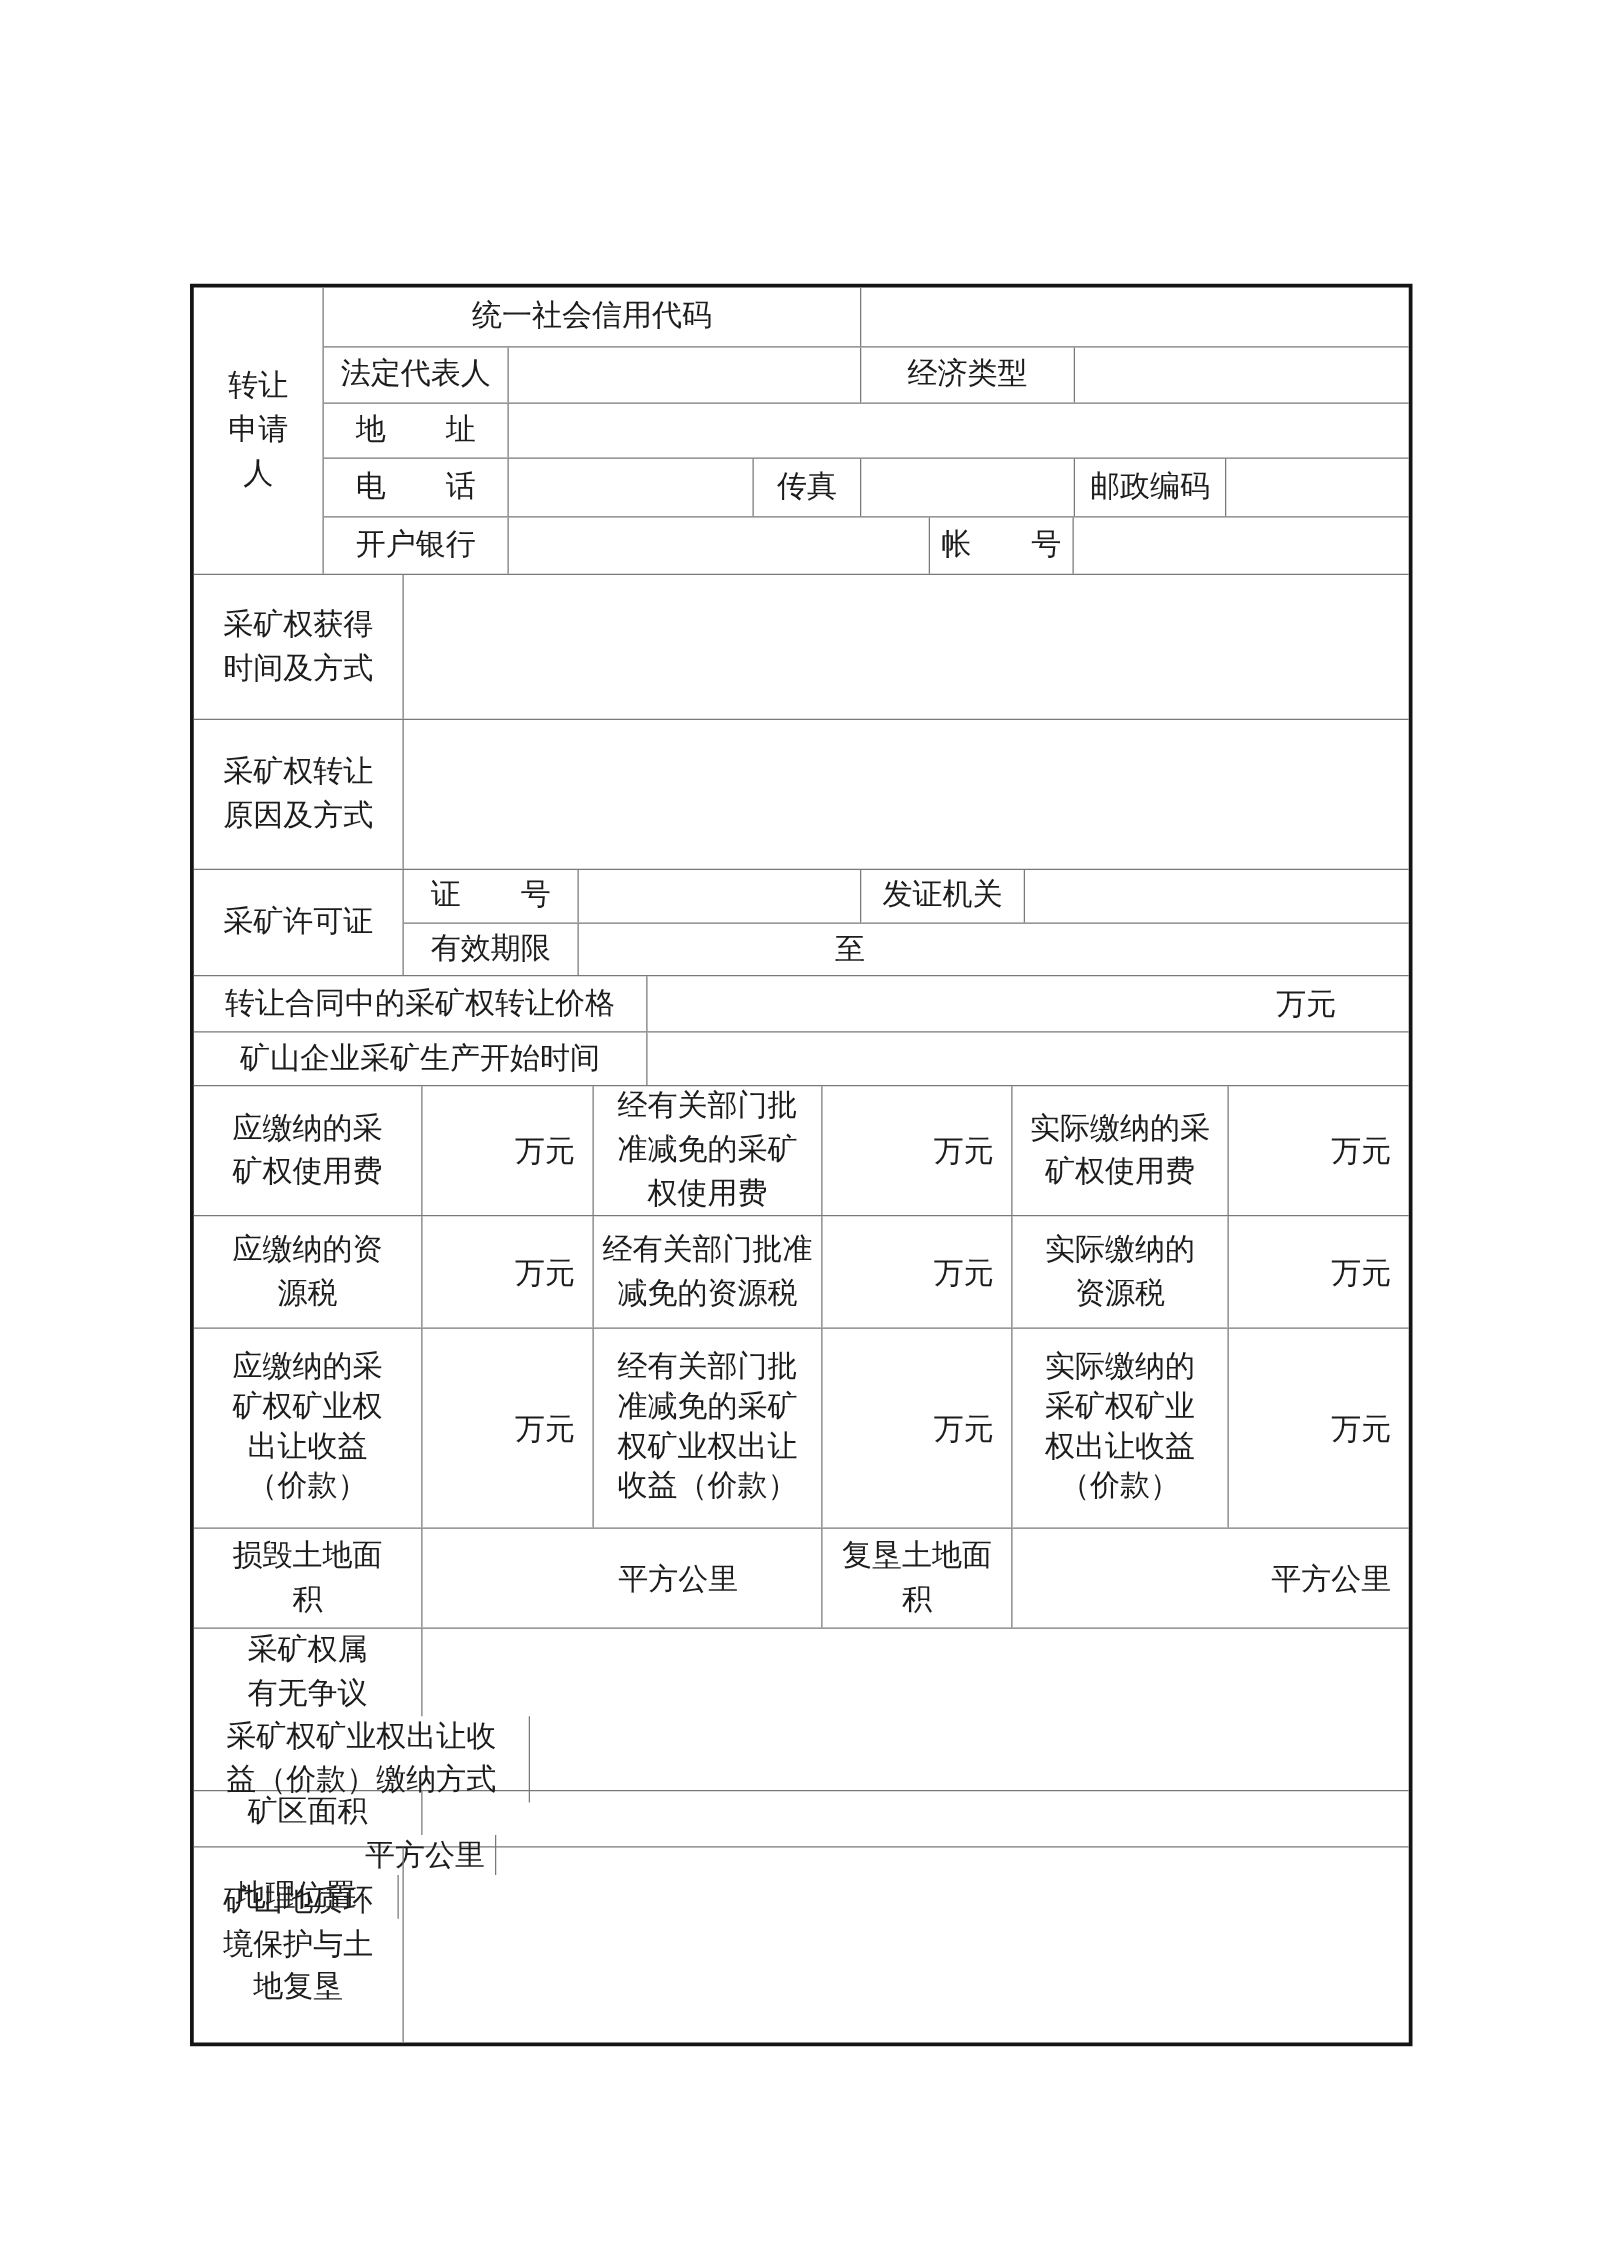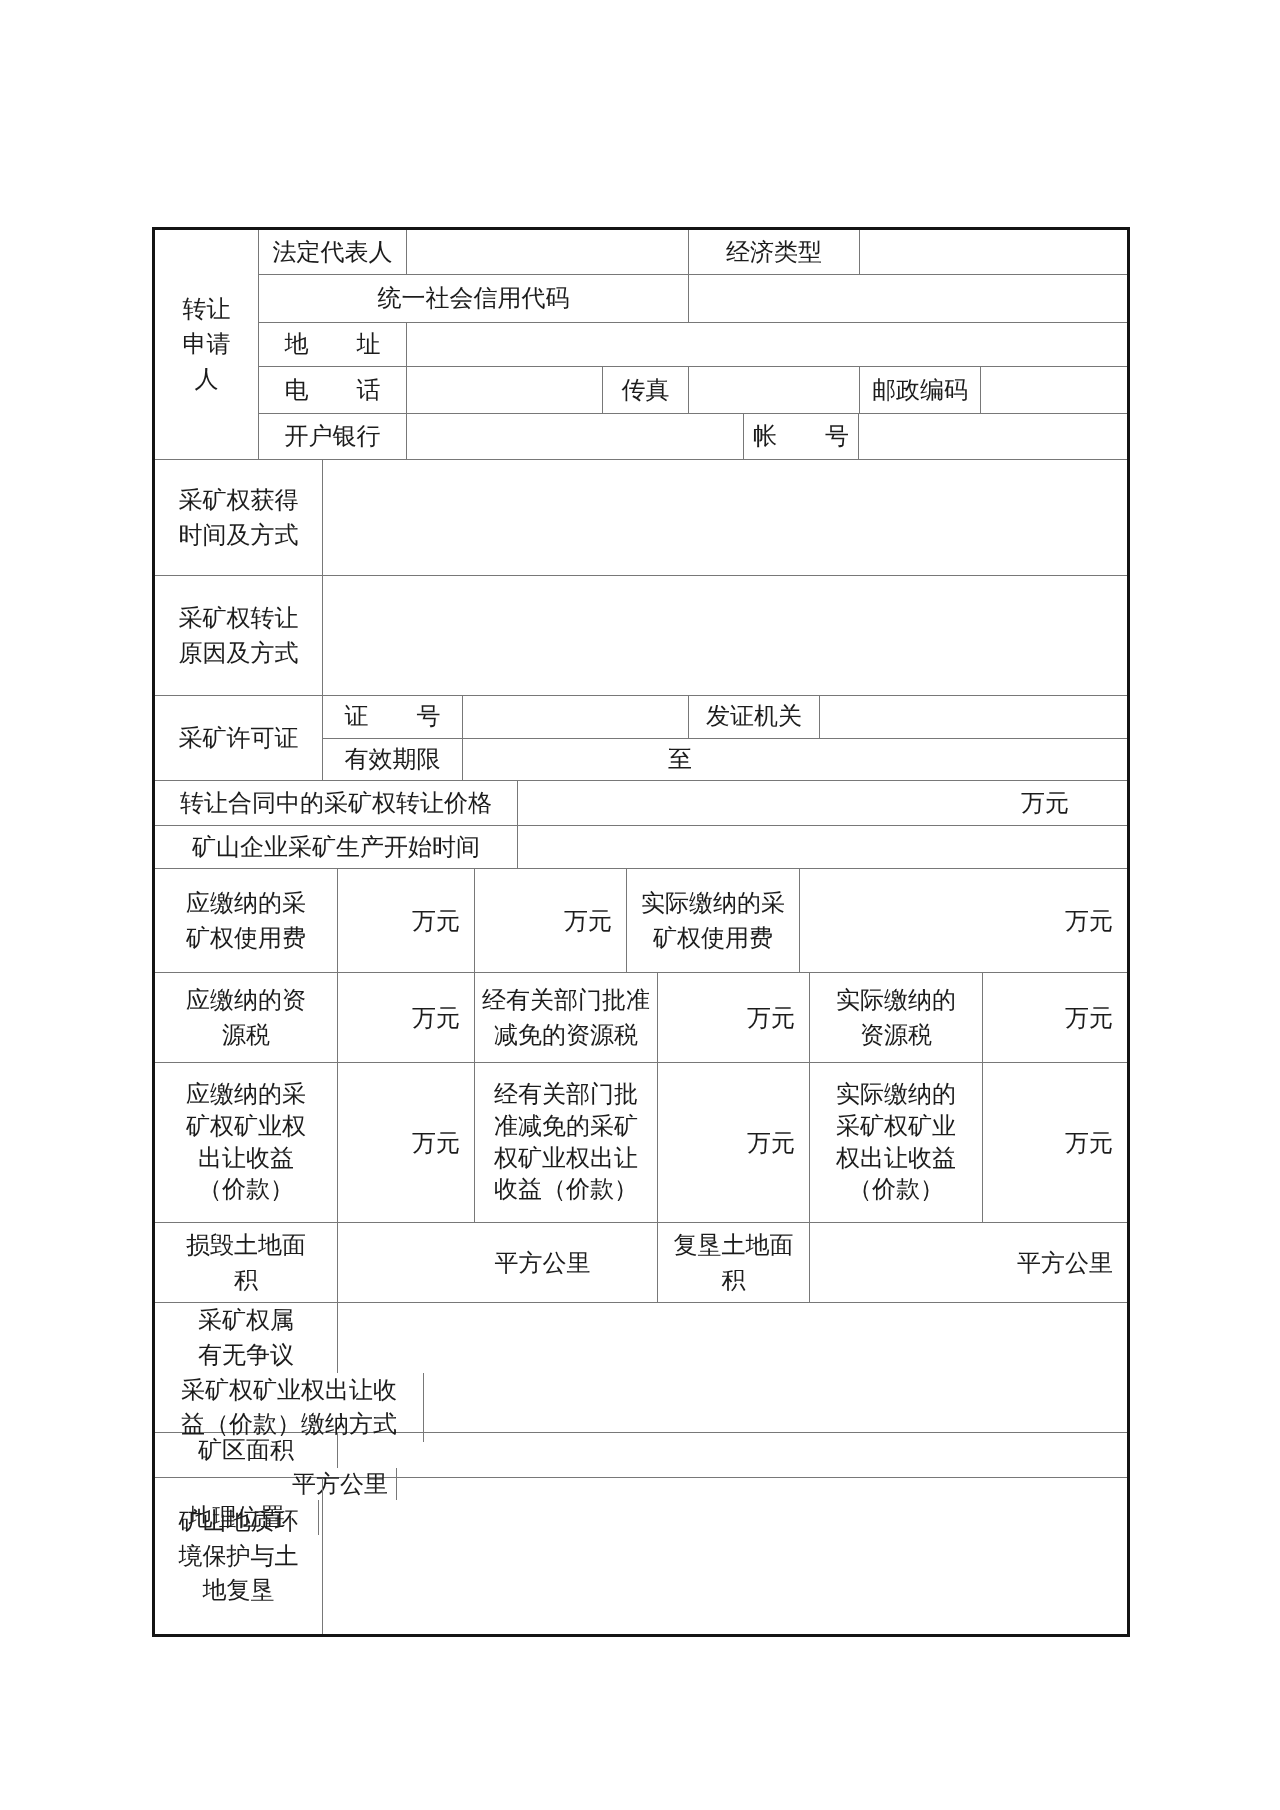--- a/index.html
+++ b/index.html
@@ -43,33 +43,33 @@
 </head>
 <body>
 
 <div class="form-table">
 
   <div class="sect" style="height:230px;">
     <div class="cell fix" style="width:104px;">
       <span class="lbl mw52">转让申请人</span>
     </div>
     <div class="sect-right">
+      <div class="row" style="height:48px;">
+        <div class="cell fix" style="width:430px;">
+          <span class="lbl">统一社会信用代码</span>
+        </div>
+        <div class="cell grow nr"></div>
+      </div>
       <div class="row" style="height:45px;">
         <div class="cell fix" style="width:148px;">
           <span class="lbl">法定代表人</span>
         </div>
         <div class="cell fix" style="width:282px;"></div>
         <div class="cell fix" style="width:171px;">
           <span class="lbl">经济类型</span>
-        </div>
-        <div class="cell grow nr"></div>
-      </div>
-      <div class="row" style="height:48px;">
-        <div class="cell fix" style="width:430px;">
-          <span class="lbl">统一社会信用代码</span>
         </div>
         <div class="cell grow nr"></div>
       </div>
       <div class="row" style="height:45px;gap:12px;">
         <div class="cell fix" style="width:148px;">
           <span class="lbl">地　　址</span>
         </div>
         <div class="cell grow nr"></div>
       </div>
       <div class="row" style="height:47px;">
@@ -155,20 +155,23 @@
     <div class="cell grow nr"></div>
   </div>
 
   <div class="row" style="height:104px;">
     <div class="cell fix" style="width:183px;">
       <span class="lbl mw124">应缴纳的采矿权使用费</span>
     </div>
     <div class="cell fix unit-right" style="width:137px;">
       <span>万元</span>
     </div>
+    <div class="cell fix" style="width:183px;">
+      <span class="lbl mw148">经有关部门批准减免的采矿权使用费</span>
+    </div>
     <div class="cell fix unit-right" style="width:152px;">
       <span>万元</span>
     </div>
     <div class="cell fix" style="width:173px;">
       <span class="lbl mw148">实际缴纳的采矿权使用费</span>
     </div>
     <div class="cell grow nr unit-right">
       <span>万元</span>
     </div>
   </div>

